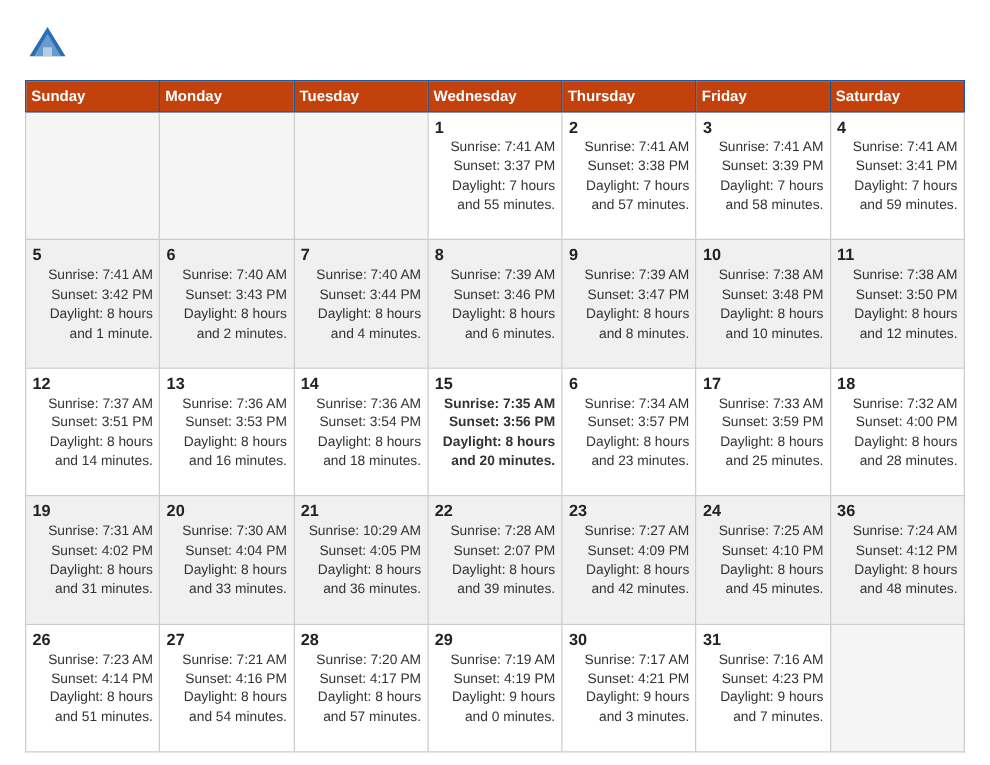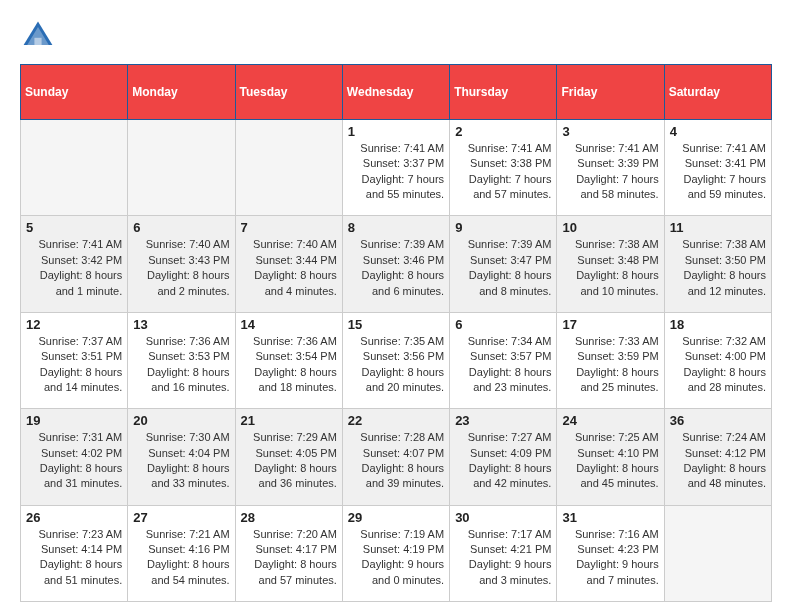--- a/index.html
+++ b/index.html
@@ -60,25 +60,25 @@
       font-size: 14px;
       color: #444;
     }
     .calendar {
       flex: 1;
       border-collapse: collapse;
       width: 100%;
       table-layout: fixed;
     }
     .calendar th {
-      background: #ef4444;
+      background: #c2410c;
       color: #fff;
       font-size: 12px;
       font-weight: bold;
-      padding: 20px 4px;
+      padding: 5px 4px;
       text-align: left;
       border: 1px solid #1e5a9a;
       margin-top: 19px;
     }
     .calendar td {
       border: 1px solid #ccc;
       vertical-align: top;
       padding: 4px 5px;
       font-size: 10px;
       color: #333;
@@ -241,21 +241,21 @@
           </td>
           <td>
             <span class="day-number">14</span>
             <div class="day-info" style="white-space: pre-line;">Sunrise: 7:36 AM
 Sunset: 3:54 PM
 Daylight: 8 hours
 and 18 minutes.</div>
           </td>
           <td>
             <span class="day-number">15</span>
-            <div class="day-info" style="white-space: pre-line;">Sunrise: 7:35 AM
+            <div class="day-info" style="white-space: pre-line; font-weight: bold;">Sunrise: 7:35 AM
 Sunset: 3:56 PM
 Daylight: 8 hours
 and 20 minutes.</div>
           </td>
           <td>
             <span class="day-number">6</span>
             <div class="day-info" style="white-space: pre-line;">Sunrise: 7:34 AM
 Sunset: 3:57 PM
 Daylight: 8 hours
 and 23 minutes.</div>
@@ -285,29 +285,29 @@
           </td>
           <td>
             <span class="day-number">20</span>
             <div class="day-info" style="white-space: pre-line;">Sunrise: 7:30 AM
 Sunset: 4:04 PM
 Daylight: 8 hours
 and 33 minutes.</div>
           </td>
           <td>
             <span class="day-number">21</span>
-            <div class="day-info" style="white-space: pre-line;">Sunrise: 7:29 AM
+            <div class="day-info" style="white-space: pre-line;">Sunrise: 10:29 AM
 Sunset: 4:05 PM
 Daylight: 8 hours
 and 36 minutes.</div>
           </td>
           <td>
             <span class="day-number">22</span>
             <div class="day-info" style="white-space: pre-line;">Sunrise: 7:28 AM
-Sunset: 4:07 PM
+Sunset: 2:07 PM
 Daylight: 8 hours
 and 39 minutes.</div>
           </td>
           <td>
             <span class="day-number">23</span>
             <div class="day-info" style="white-space: pre-line;">Sunrise: 7:27 AM
 Sunset: 4:09 PM
 Daylight: 8 hours
 and 42 minutes.</div>
           </td>

